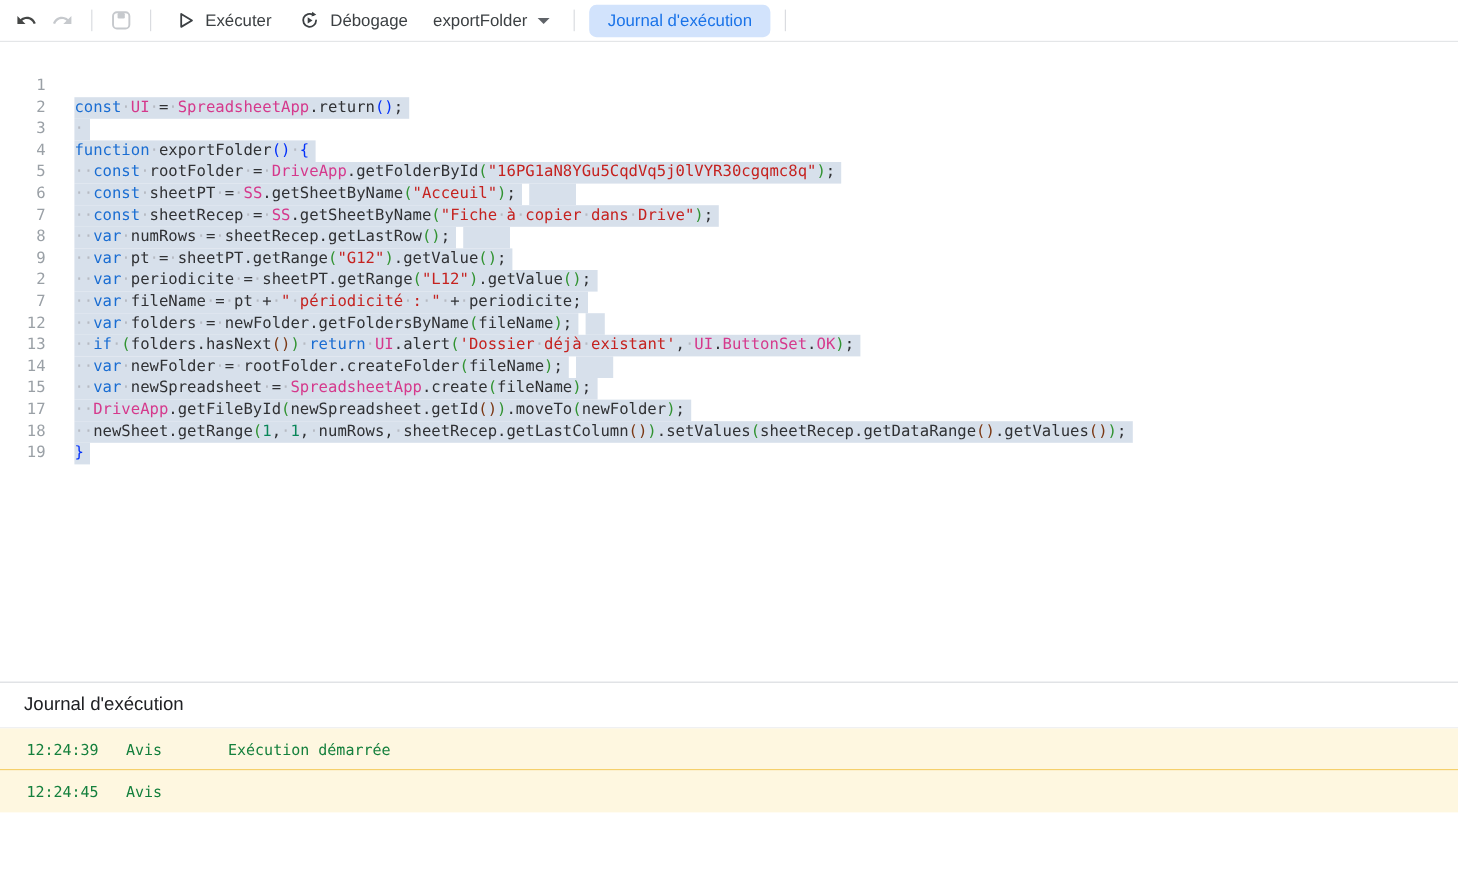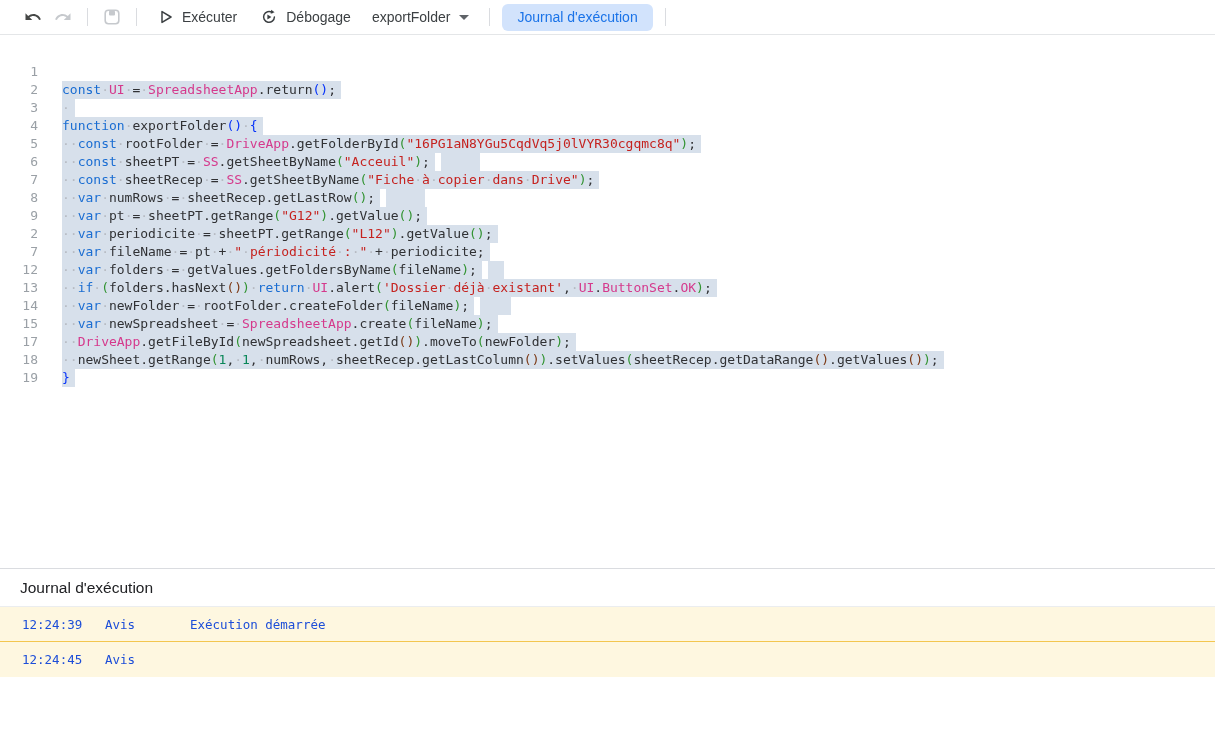--- a/index.html
+++ b/index.html
@@ -6,21 +6,21 @@
   html, body { margin: 0; padding: 0; background: #fff; }
   body {
     width: 1215px; height: 738px; overflow: hidden;
     font-family: "Liberation Sans", sans-serif;
   }
   .app { width: 1215px; height: 738px; display: flex; flex-direction: column; background: #fff; }
 
   
   .toolbar {
     height: 35px; flex: none; display: flex; align-items: center;
-    padding: 0 19px; border-bottom: 1px solid #e4e6e8; background: #fff;
+    padding: 0 8px; border-bottom: 1px solid #e4e6e8; background: #fff;
   }
   .icon-btn {
     width: 28px; height: 28px; border: none; background: transparent; padding: 0;
     display: flex; align-items: center; justify-content: center; border-radius: 4px; cursor: pointer;
   }
   .v-divider { width: 1px; height: 18px; background: #dadce0; margin: 0 10px; flex: none; }
   .tb-btn {
     display: flex; align-items: center; gap: 9px; height: 28px; padding: 0 13px;
     border: none; background: transparent; border-radius: 4px; cursor: pointer;
     font-family: "Liberation Sans", sans-serif; font-size: 14px; color: #3c4043;
@@ -61,21 +61,21 @@
 
   
   .log-panel { flex: 1; display: flex; flex-direction: column; background: #fff; }
   .log-header {
     height: 39px; flex: none; border-top: 1px solid #dadce0; border-bottom: 1px solid #ebedef;
     display: flex; align-items: center; padding-left: 20px;
     font-size: 15.5px; color: #202124;
   }
   .log-row {
     height: 35px; flex: none; background: #fef7e0; display: flex; align-items: center;
-    font-family: "DejaVu Sans Mono", "Liberation Mono", monospace; font-size: 12.5px; color: #1d4ed8;
+    font-family: "DejaVu Sans Mono", "Liberation Mono", monospace; font-size: 12.5px; color: #15803d;
   }
   .log-row.divided { border-bottom: 1px solid #f3c64f; }
   .log-row .t   { width: 83px; margin-left: 22px; flex: none; }
   .log-row .lv  { width: 85px; flex: none; }
   .log-row .msg { flex: 1; }
 </style>
 </head>
 <body>
 
 <div class="app">
@@ -176,21 +176,21 @@
         <div class="code-line">
           <span class="ln">2</span>
           <span class="sel"><span class="ws">··</span><span class="tk-k">var</span><span class="ws">·</span><span class="tk-d">periodicite</span><span class="ws">·</span><span class="tk-d">=</span><span class="ws">·</span><span class="tk-d">sheetPT.getRange</span><span class="tk-b">(</span><span class="tk-s">"L12"</span><span class="tk-b">)</span><span class="tk-d">.getValue</span><span class="tk-b">()</span><span class="tk-d">;</span></span>
         </div>
         <div class="code-line">
           <span class="ln">7</span>
           <span class="sel"><span class="ws">··</span><span class="tk-k">var</span><span class="ws">·</span><span class="tk-d">fileName</span><span class="ws">·</span><span class="tk-d">=</span><span class="ws">·</span><span class="tk-d">pt</span><span class="ws">·</span><span class="tk-d">+</span><span class="ws">·</span><span class="tk-s">"</span><span class="ws">·</span><span class="tk-s">périodicité</span><span class="ws">·</span><span class="tk-s">:</span><span class="ws">·</span><span class="tk-s">"</span><span class="ws">·</span><span class="tk-d">+</span><span class="ws">·</span><span class="tk-d">periodicite;</span></span>
         </div>
         <div class="code-line">
           <span class="ln">12</span>
-          <span class="sel"><span class="ws">··</span><span class="tk-k">var</span><span class="ws">·</span><span class="tk-d">folders</span><span class="ws">·</span><span class="tk-d">=</span><span class="ws">·</span><span class="tk-d">getValues.getFoldersByName</span><span class="tk-b">(</span><span class="tk-d">fileName</span><span class="tk-b">)</span><span class="tk-d">;</span></span>
+          <span class="sel"><span class="ws">··</span><span class="tk-k">var</span><span class="ws">·</span><span class="tk-d">folders</span><span class="ws">·</span><span class="tk-d">=</span><span class="ws">·</span><span class="tk-d">newFolder.getFoldersByName</span><span class="tk-b">(</span><span class="tk-d">fileName</span><span class="tk-b">)</span><span class="tk-d">;</span></span>
           <span class="trail" style="width: 2ch;"></span>
         </div>
         <div class="code-line">
           <span class="ln">13</span>
           <span class="sel"><span class="ws">··</span><span class="tk-k">if</span><span class="ws">·</span><span class="tk-b">(</span><span class="tk-d">folders.hasNext</span><span class="tk-c">()</span><span class="tk-b">)</span><span class="ws">·</span><span class="tk-k">return</span><span class="ws">·</span><span class="tk-g">UI</span><span class="tk-d">.alert</span><span class="tk-b">(</span><span class="tk-s">'Dossier</span><span class="ws">·</span><span class="tk-s">déjà</span><span class="ws">·</span><span class="tk-s">existant'</span><span class="tk-d">,</span><span class="ws">·</span><span class="tk-g">UI</span><span class="tk-d">.</span><span class="tk-g">ButtonSet</span><span class="tk-d">.</span><span class="tk-g">OK</span><span class="tk-b">)</span><span class="tk-d">;</span></span>
         </div>
         <div class="code-line">
           <span class="ln">14</span>
           <span class="sel"><span class="ws">··</span><span class="tk-k">var</span><span class="ws">·</span><span class="tk-d">newFolder</span><span class="ws">·</span><span class="tk-d">=</span><span class="ws">·</span><span class="tk-d">rootFolder.createFolder</span><span class="tk-b">(</span><span class="tk-d">fileName</span><span class="tk-b">)</span><span class="tk-d">;</span></span>
           <span class="trail" style="width: 4ch;"></span>

